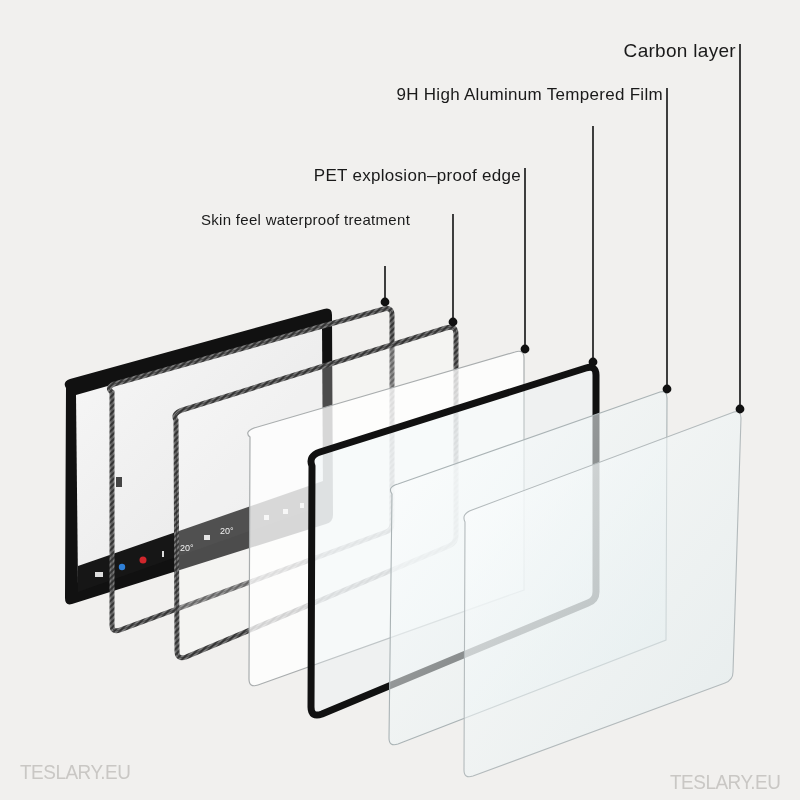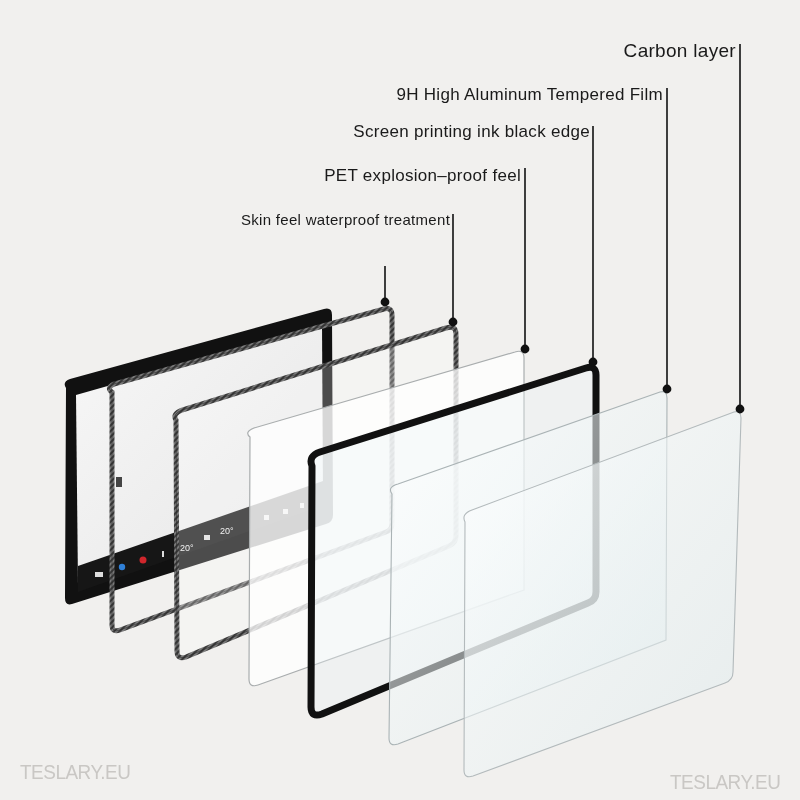--- a/index.html
+++ b/index.html
@@ -106,19 +106,18 @@
       <line x1="453" y1="214" x2="453" y2="322"></line>
       <circle cx="453" cy="322" r="3.6"></circle>
       <line x1="385" y1="266" x2="385" y2="302"></line>
       <circle cx="385" cy="302" r="3.6"></circle>
     </g>
   </svg>
 
   
   <div class="label" style="right:64px; top:40px; font-size:19px;">Carbon layer</div>
   <div class="label" style="right:137px; top:85px; font-size:17px;text-align:right;">9H High Aluminum Tempered Film</div>
-  <div class="label" style="right:210px; top:122px; font-size:17px;">Screen printing ink black edge</div>
-  <div class="label" style="right:279px; top:166px; font-size:17px;">PET explosion–proof feel</div>
-  <div class="label" style="left:201px; top:211px; font-size:15px;margin-left:40px;">Skin feel waterproof treatment</div>
+  <div class="label" style="right:279px; top:166px; font-size:17px;">PET explosion–proof edge</div>
+  <div class="label" style="left:201px; top:211px; font-size:15px;">Skin feel waterproof treatment</div>
 
   <div class="watermark" style="left:20px; top:760px;">TESLARY.EU</div>
   <div class="watermark" style="left:670px; top:770px;">TESLARY.EU</div>
 </div>
 
 </body></html>

